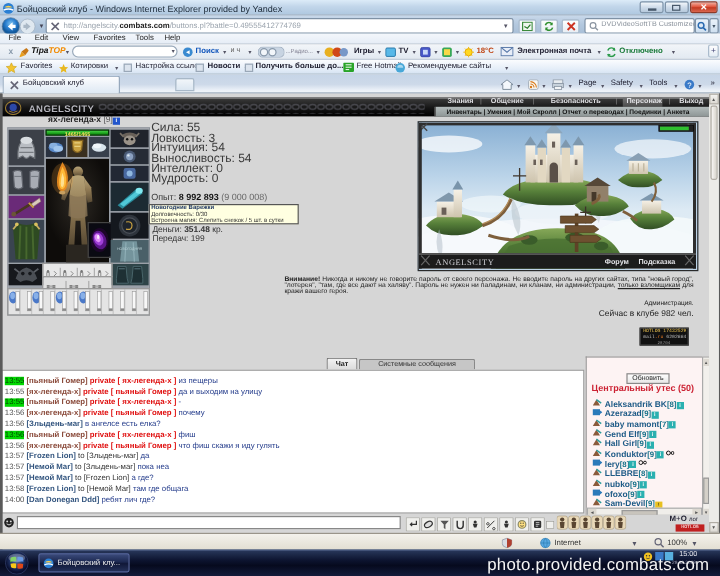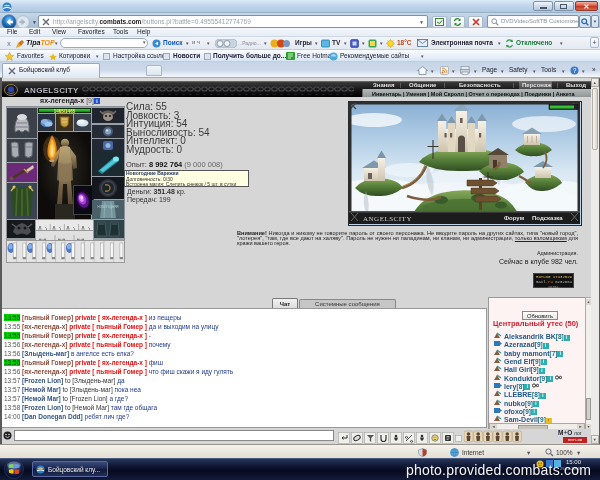--- a/index.html
+++ b/index.html
@@ -32,20 +32,21 @@
 .plv{color:#17728a;font-size:6.5px;font-weight:bold}
 .pico{display:inline-block;width:9px;height:7px;margin-right:2px}
 .pinf{display:inline-block;width:6px;height:6px;background:#2ab0b0;color:#fff;font-size:4.5px;line-height:6px;text-align:center;font-weight:bold;vertical-align:0.5px}
 </style></head><body>
 <div class="abs" id="titlebar">
   <svg class="abs" style="left:2px;top:2px" width="10" height="10" viewBox="0 0 10 10">
       <circle cx="5" cy="5" r="4.5" fill="#2a7fd4"></circle>
       <path d="M1.5 4 Q5 1.5 8.5 4 Q5 4.5 1.5 4z" fill="#ffd24a"></path>
       <path d="M1 6.5 Q5 4.5 9 6.5" stroke="#fff" stroke-width="1.2" fill="none"></path>
     </svg>
+  <span class="abs" style="left:14px;top:3px">Бойцовский клуб - Windows Internet Explorer provided by Yandex</span>
   <span class="abs" style="left:533px;top:1px;width:20px;height:10px;background:linear-gradient(#f3f7fb,#cfdcea 50%,#b6c9dc);border:1px solid #7e93a8;border-radius:2px"></span>
   <span class="abs" style="left:540px;top:7px;width:7px;height:2px;background:#47586b"></span>
   <span class="abs" style="left:554px;top:1px;width:20px;height:10px;background:linear-gradient(#f3f7fb,#cfdcea 50%,#b6c9dc);border:1px solid #7e93a8;border-radius:2px"></span>
   <span class="abs" style="left:560px;top:3.5px;width:7px;height:5px;border:1px solid #47586b"></span>
   <span class="abs" style="left:575px;top:1px;width:23px;height:10px;background:linear-gradient(#f2b0a2,#e2573f 45%,#c33a22 55%,#d9664e);border:1px solid #8f3a28;border-radius:2px;color:#fff;font-size:7px;font-weight:bold;text-align:center;line-height:9px">✕</span>
 </div>
 <div class="abs" id="addrrow">
   <svg class="abs" style="left:1px;top:1px" width="31" height="16" viewBox="0 0 31 16">
     <circle cx="8" cy="8" r="7.2" fill="url(#bgrad)" stroke="#5a7a9a" stroke-width="0.6"></circle>
     <defs>
@@ -476,21 +477,21 @@
             <rect x="103.2" y="16" width="3" height="2"></rect>
             <rect x="112.9" y="16" width="3" height="2"></rect>
           </g>
     </svg>
   </div>
 </div>
 
 <div class="abs" style="left:126px;top:25px;width:120px;font-size:10px;color:#3a3a3a;line-height:8.6px">
 Сила: 55<br>Ловкость: 3<br>Интуиция: 54<br>Выносливость: 54<br>Интеллект: 0<br>Мудрость: 0
 </div>
-<div class="abs" style="left:126px;top:82px;font-size:7.5px;color:#3a3a3a">Опыт: <b style="color:#111">8 992 764</b> <span style="color:#666">(9 000 008)</span></div>
+<div class="abs" style="left:126px;top:82px;font-size:7.5px;color:#3a3a3a">Опыт: <b style="color:#111">8 992 893</b> <span style="color:#666">(9 000 008)</span></div>
 
 <div class="abs" style="left:124px;top:91.5px;width:125px;height:17px;background:#ffffe1;border:0.5px solid #555;font-size:5px;color:#333;line-height:5.2px;padding:0.8px 1px;white-space:nowrap;overflow:visible;z-index:5">
 <b style="color:#223a66">Новогодние Варежки</b><br>Долговечность: 0/30<br>Встроена магия: Слепить снежок / 5 шт. в сутки
 </div>
 
 <div class="abs" style="left:127px;top:110px;font-size:7px;color:#333;line-height:8.3px">Деньги: <b>351.48</b> кр.<br>Передач: 199</div>
 
 <div class="abs" id="castle" style="left:348px;top:23px;width:234px;height:125px;border:1.5px solid #2a2a2a;background:#bdd4e8;overflow:hidden">
 <svg width="231" height="122" viewBox="0 0 231 122">
   <defs>

